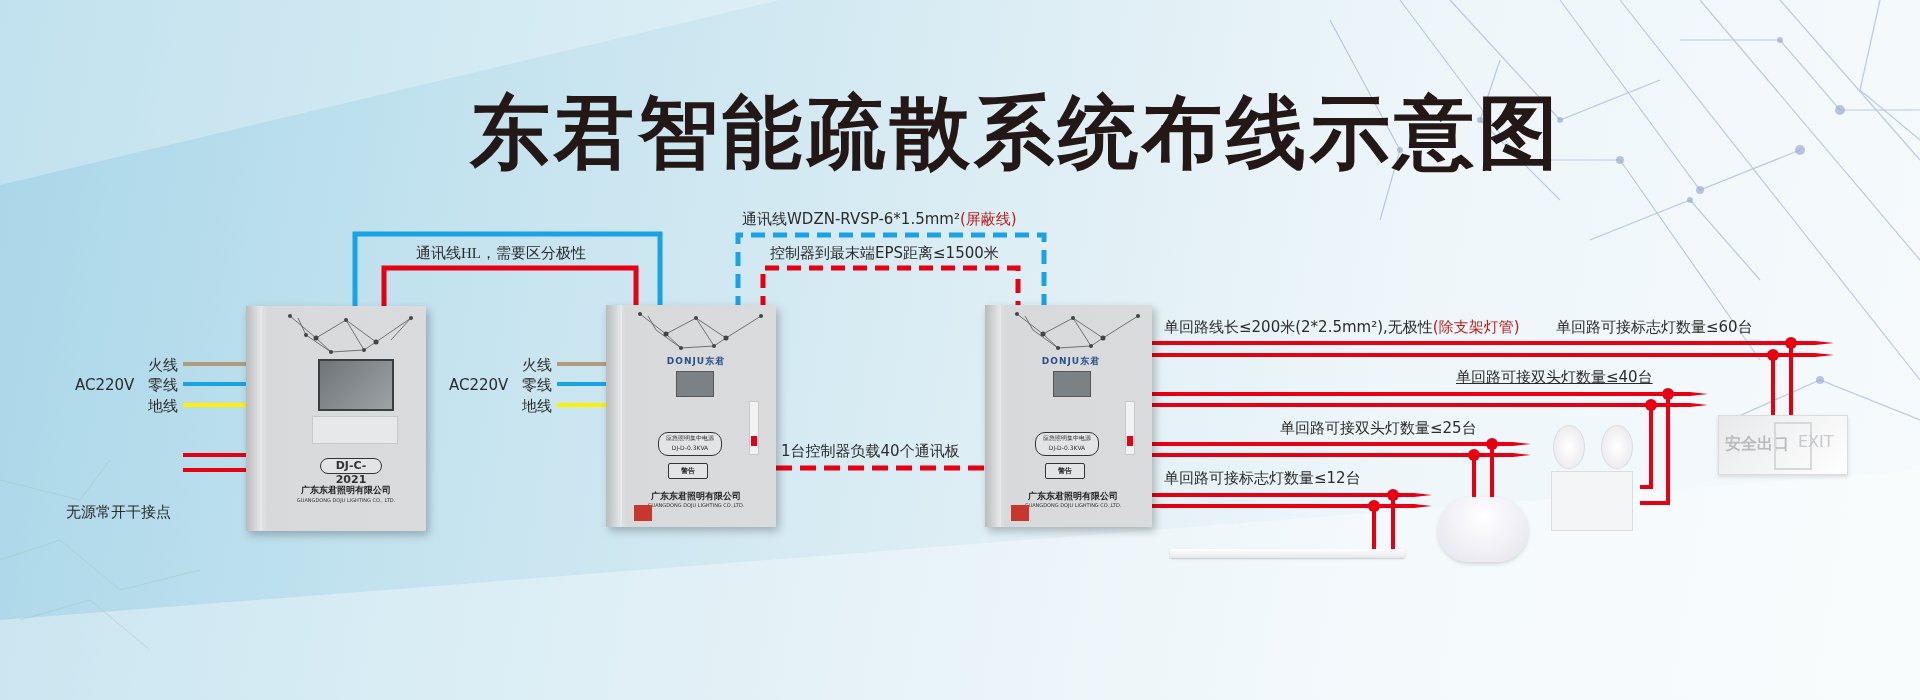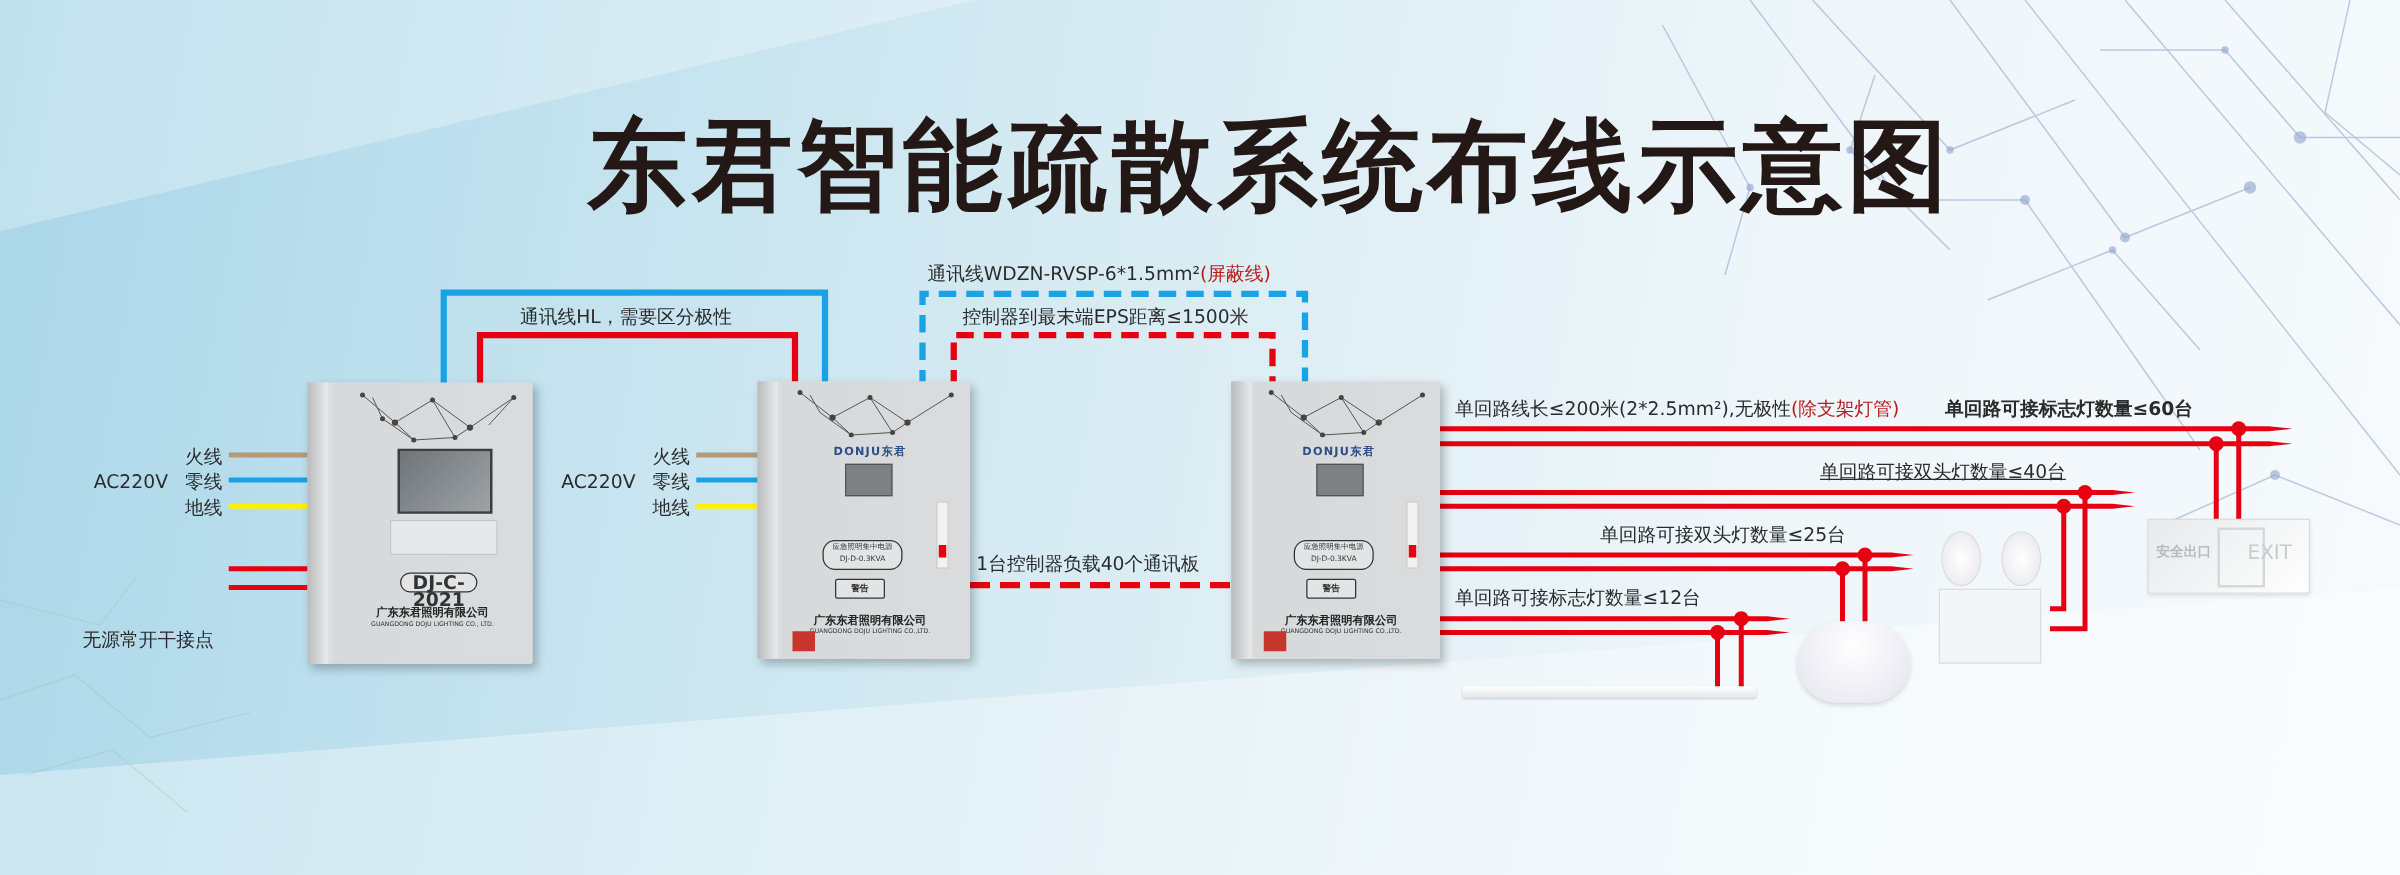--- a/index.html
+++ b/index.html
@@ -10,21 +10,21 @@
   .bg-wedge{position:absolute;left:0;top:0;width:1920px;height:700px;pointer-events:none;}
   .title{position:absolute;left:470px;top:88px;width:990px;text-align:center;
     font-family:"DejaVu Sans","Liberation Sans",sans-serif;font-weight:bold;font-size:80px;
     letter-spacing:4px;color:#231815;line-height:90px;white-space:nowrap;}
   .lbl{position:absolute;font-size:15px;color:#2b2b2b;white-space:nowrap;line-height:18px;}
   .lbl .red{color:#b91c1c;}
   .box{position:absolute;background:linear-gradient(90deg,#c9cbcd 0%,#e2e3e4 8%,#d8d9da 12%,#dadbdc 100%);
     border-radius:2px;box-shadow:3px 4px 8px rgba(0,0,0,0.25);}
   .box .side{position:absolute;left:0;top:0;bottom:0;width:16px;background:linear-gradient(90deg,#b9bbbd,#e9eaeb);}
   .screen{position:absolute;background:linear-gradient(135deg,#6f7478,#9ea3a6);border:2px solid #3c3f42;}
-  .model{position:absolute;border:1.5px solid #333;border-radius:10px;font-size:15px;font-weight:bold;color:#333;
+  .model{position:absolute;border:1.5px solid #333;border-radius:10px;font-size:11px;font-weight:bold;color:#333;
     text-align:center;line-height:14px;background:#e3e4e5;}
   .company{position:absolute;font-size:9px;font-weight:bold;color:#222;text-align:center;white-space:nowrap;}
   .company-en{position:absolute;font-size:5px;color:#333;text-align:center;white-space:nowrap;}
   .brand{position:absolute;font-size:9px;color:#2a4e8a;font-weight:bold;text-align:center;letter-spacing:1px;}
   .panel{position:absolute;background:#e7e8e9;border:1px solid #c7c8c9;}
 </style>
 </head>
 <body>
 
 <svg class="bg-wedge" viewBox="0 0 1920 700">
@@ -119,31 +119,31 @@
 <div class="lbl" style="left:75px;top:376px;">AC220V</div>
 <div class="lbl" style="left:148px;top:376px;">零线</div>
 <div class="lbl" style="left:148px;top:397px;">地线</div>
 <div class="lbl" style="left:66px;top:455px;margin-top:48px;">无源常开干接点</div>
 
 <div class="lbl" style="left:522px;top:356px;">火线</div>
 <div class="lbl" style="left:449px;top:376px;">AC220V</div>
 <div class="lbl" style="left:522px;top:376px;">零线</div>
 <div class="lbl" style="left:522px;top:397px;">地线</div>
 
-<div class="lbl" style="left:416px;top:244px;">通讯线HL，需要区分极性</div>
+<div class="lbl" style="left:416px;top:244px;font-family:Liberation Serif, serif;">通讯线HL，需要区分极性</div>
 <div class="lbl" style="left:742px;top:210px;">
   <span>通讯线WDZN-RVSP-6*1.5mm²</span><span class="red">(屏蔽线)</span>
 </div>
 <div class="lbl" style="left:770px;top:244px;">控制器到最末端EPS距离≤1500米</div>
 <div class="lbl" style="left:781px;top:442px;">1台控制器负载40个通讯板</div>
 
 <div class="lbl" style="left:1164px;top:318px;text-align:right;">
   <span>单回路线长≤200米(2*2.5mm²),无极性</span><span class="red">(除支架灯管)</span>
 </div>
-<div class="lbl" style="left:1556px;top:318px;font-weight:bold;">单回路可接标志灯数量≤60台</div>
+<div class="lbl" style="left:1556px;top:318px;">单回路可接标志灯数量≤60台</div>
 <div class="lbl" style="left:1456px;top:368px;text-decoration:underline;">单回路可接双头灯数量≤40台</div>
 <div class="lbl" style="left:1280px;top:419px;">单回路可接双头灯数量≤25台</div>
 <div class="lbl" style="left:1164px;top:469px;">单回路可接标志灯数量≤12台</div>
 
 <div class="box" style="left:246px;top:306px;width:180px;height:225px;">
   <div class="side"></div>
   <svg class="abs" style="left:40px;top:4px;" width="130" height="45">
     <g stroke="#555" stroke-width="0.8" fill="none">
         <path d="M4,6 L30,28 L60,10 L90,32 L125,8 M30,28 L45,42 L78,40 L90,32 M12,8 L20,25 L45,42 M60,10 L78,40 M105,30 L125,8"></path>
       </g>
@@ -231,16 +231,16 @@
 
 <div class="abs" style="left:1438px;top:497px;width:90px;height:65px;border-radius:45px 45px 42px 42px;background:radial-gradient(ellipse at 50% 30%,#ffffff,#e4e3ee);box-shadow:0 2px 4px rgba(0,0,0,0.15);"></div>
 
 <div class="abs" style="left:1551px;top:425px;width:80px;height:105px;">
   <div class="abs" style="left:2px;top:0;width:30px;height:42px;border-radius:50%;background:radial-gradient(#ffffff,#e6e6ea);border:1px solid #ddd;"></div>
   <div class="abs" style="left:50px;top:0;width:30px;height:42px;border-radius:50%;background:radial-gradient(#ffffff,#e6e6ea);border:1px solid #ddd;"></div>
   <div class="abs" style="left:0;top:46px;width:80px;height:58px;background:#f4f5f6;border:1px solid #ddd;"></div>
 </div>
 
 <div class="abs" style="left:1718px;top:415px;width:128px;height:58px;background:linear-gradient(135deg,#e8e9eb,#ffffff);border:1px solid #dcdcdc;box-shadow:0 2px 4px rgba(0,0,0,0.12);">
-  <div class="abs" style="left:6px;top:18px;font-size:11px;font-weight:bold;color:#b9bbbd;">安全出口</div>
+  <div class="abs" style="left:6px;top:18px;font-size:16px;font-weight:bold;color:#b9bbbd;">安全出口</div>
   <div class="abs" style="left:55px;top:6px;width:34px;height:44px;border:2px solid #d7d8da;"></div>
   <div class="abs" style="left:79px;top:16px;font-size:16px;color:#c9cacc;">EXIT</div>
 </div>
 
 </body></html>

